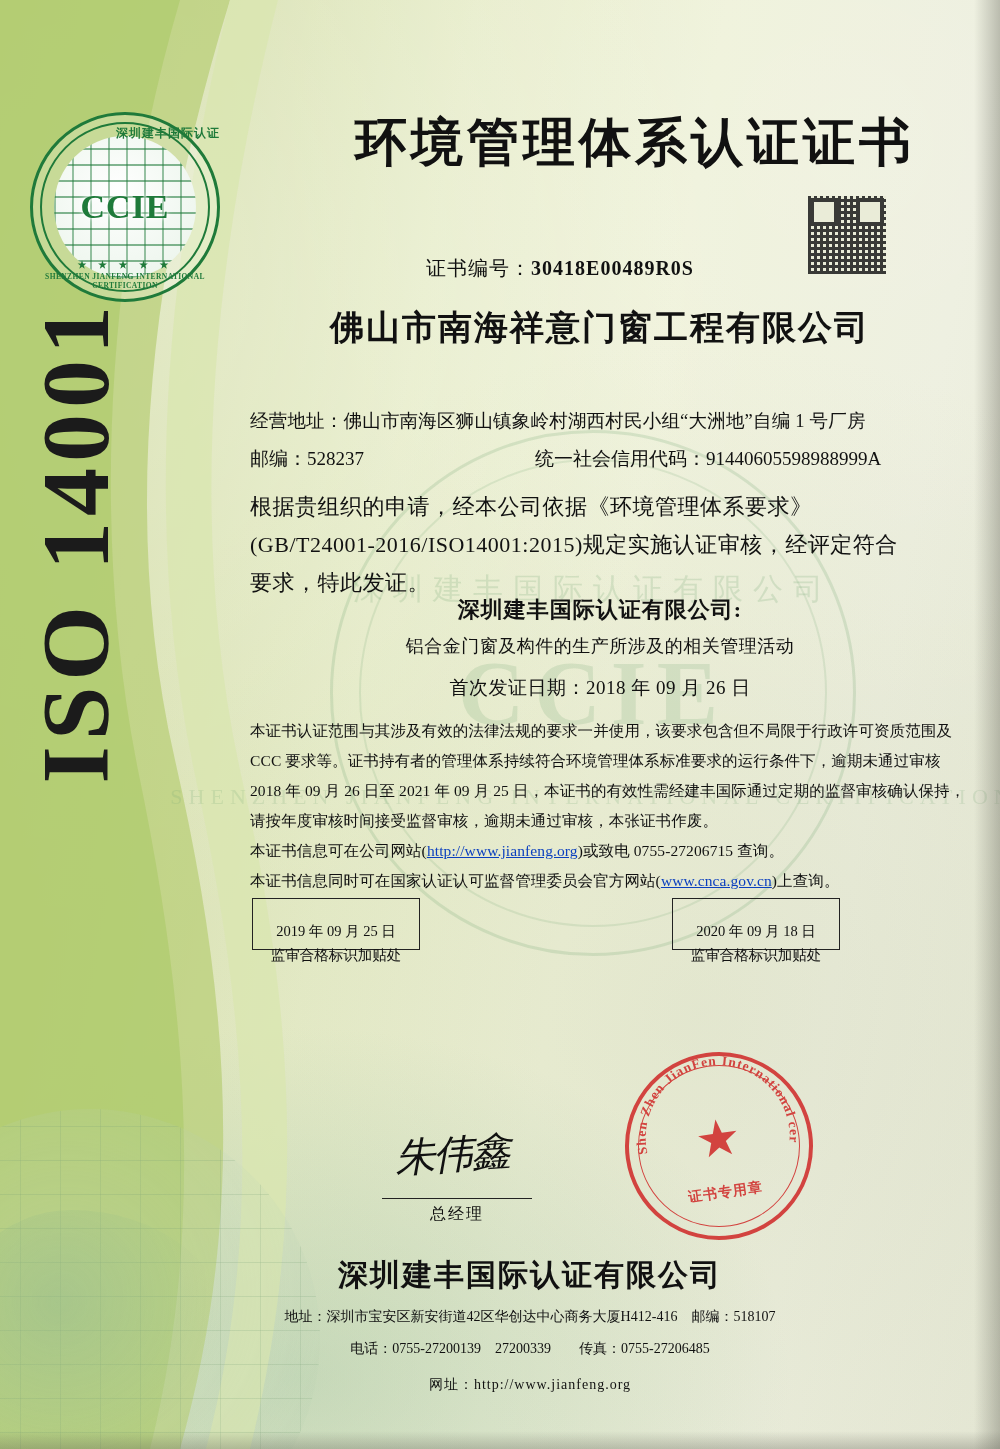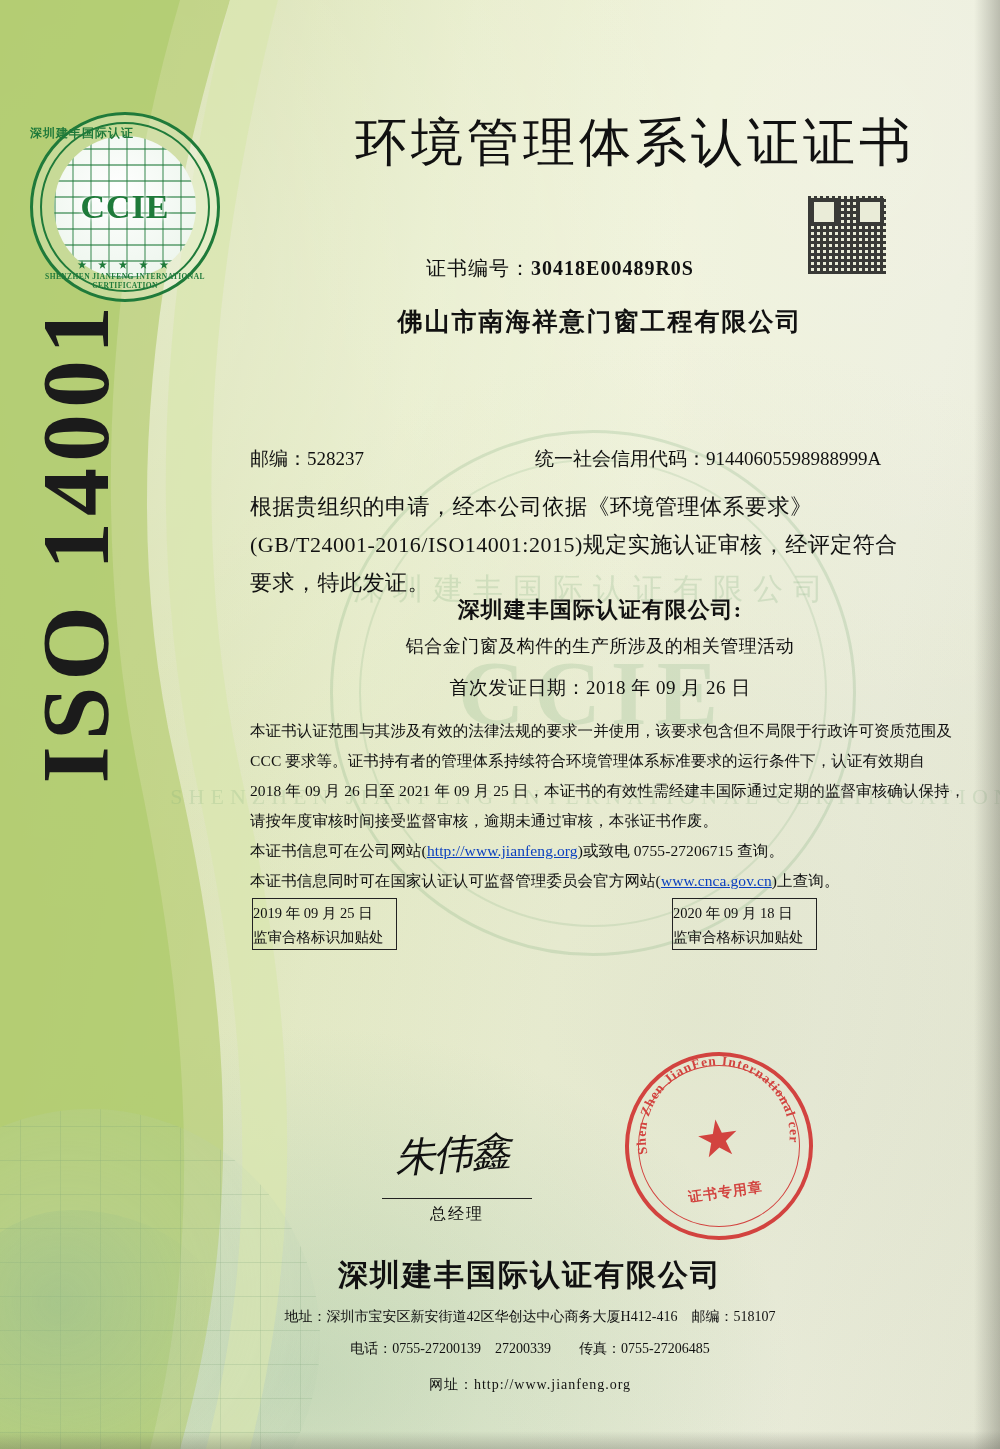--- a/index.html
+++ b/index.html
@@ -97,36 +97,36 @@
       repeating-linear-gradient(90deg, rgba(31,122,58,.45) 0 2px, rgba(0,0,0,0) 2px 18px),
       radial-gradient(circle at 45% 40%, #ffffff, #e8f3e8);
   }
   .seal .ccie{
     position:absolute;left:0;right:0;top:50%;transform:translateY(-50%);
     text-align:center;font-size:34px;font-weight:bold;color:#1f7a3a;
     letter-spacing:1px;font-family:"Liberation Serif",serif;
     text-shadow:0 0 3px #fff,0 0 6px #fff;
   }
   .seal .top-cn{
-    position:absolute;left:0;right:0;top:13px;text-align:left;
+    position:absolute;left:0;right:0;top:13px;text-align:right;
     font-size:12px;color:#1f7a3a;font-weight:bold;letter-spacing:1px;
   }
   .seal .bot-en{
     position:absolute;left:0;right:0;bottom:12px;text-align:center;
     font-size:7.5px;color:#1f7a3a;font-weight:bold;letter-spacing:.4px;
   }
   .seal .stars{
     position:absolute;left:0;right:0;bottom:30px;text-align:center;
     font-size:10px;color:#1f7a3a;letter-spacing:4px;
   }
 
   
   .title{
     position:absolute;left:300px;top:108px;width:670px;
-    font-size:52px;font-weight:normal;color:#111;letter-spacing:4px;
+    font-size:52px;font-weight:bold;color:#111;letter-spacing:4px;
     text-align:center;font-family:"Liberation Serif",serif;
   }
   .qr{
     position:absolute;left:808px;top:196px;width:78px;height:78px;
     background:
       repeating-linear-gradient(0deg,#1a1a1a 0 3px, #ffffff00 3px 6px),
       repeating-linear-gradient(90deg,#1a1a1a 0 3px, #ffffff00 3px 6px);
     background-color:#e9ecd7;opacity:.85;
   }
   .qr:before,.qr:after{
@@ -136,21 +136,21 @@
   .qr:after{right:2px;top:2px;}
 
   .cert-no{
     position:absolute;left:300px;top:255px;width:520px;text-align:center;
     font-size:20px;color:#111;letter-spacing:1px;
   }
   .cert-no b{font-family:"Liberation Serif",serif;}
 
   .company{
     position:absolute;left:230px;top:305px;width:740px;text-align:center;
-    font-size:25px;font-weight:bold;color:#111;letter-spacing:2px;
+    font-size:34px;font-weight:bold;color:#111;letter-spacing:2px;
   }
 
   .addr{
     position:absolute;left:250px;width:720px;font-size:18.5px;color:#111;
     letter-spacing:.2px;white-space:nowrap;
   }
   .addr .lbl{display:inline-block;}
   .addr1{top:375px;}
   .addr2{top:408px;}
   .zipline{position:absolute;left:250px;top:446px;width:720px;font-size:19px;color:#111;}
@@ -174,22 +174,22 @@
   }
 
   .fine{
     position:absolute;left:250px;top:716px;width:720px;
     font-size:15.5px;line-height:30px;color:#111;letter-spacing:.1px;
   }
   .fine a{color:#0a3fbf;text-decoration:underline;}
   .fine .seg{display:block;}
 
   .stamp-box{
-    position:absolute;width:145px;height:52px;border:1.5px solid #222;
-    text-align:left;font-size:14.5px;color:#111;line-height:24px;padding-top:2px;
+    position:absolute;width:168px;height:52px;border:1.5px solid #222;
+    text-align:center;font-size:14.5px;color:#111;line-height:24px;padding-top:20px;
     box-sizing:border-box;
   }
   .stamp-left{left:252px;top:898px;}
   .stamp-right{left:672px;top:898px;}
 
   .signature{
     position:absolute;left:352px;top:1120px;width:200px;height:70px;
     font-family:"Liberation Serif",serif;color:#111;
     font-size:40px;font-style:italic;text-align:center;line-height:70px;
     letter-spacing:-2px;
@@ -275,41 +275,44 @@
 
   <div class="title">环境管理体系认证证书</div>
   <div class="qr"></div>
 
   <div class="cert-no">
     <span>证书编号：</span><b>30418E00489R0S</b>
   </div>
 
   <div class="company">佛山市南海祥意门窗工程有限公司</div>
 
+  <div class="addr addr2">
+    <span class="lbl">经营地址：</span><span>佛山市南海区狮山镇象岭村湖西村民小组“大洲地”自编 1 号厂房</span>
+  </div>
 
   <div class="zipline">
     <span>邮编：</span><span>528237</span>
     <span class="credit">
       <span>统一社会信用代码：</span><span>91440605598988999A</span>
     </span>
   </div>
 
   <div class="body-text">
     <span>根据贵组织的申请，经本公司依据《环境管理体系要求》</span><br>
     <span>(GB/T24001-2016/ISO14001:2015)规定实施认证审核，经评定符合</span><br>
     <span>要求，特此发证。</span>
   </div>
 
   <div class="scope-head">深圳建丰国际认证有限公司:</div>
   <div class="scope-body">铝合金门窗及构件的生产所涉及的相关管理活动</div>
   <div class="first-issue">首次发证日期：2018 年 09 月 26 日</div>
 
   <div class="fine">
     <span class="seg">本证书认证范围与其涉及有效的法律法规的要求一并使用，该要求包含但不局限于行政许可资质范围及</span>
-    <span class="seg">CCC 要求等。证书持有者的管理体系持续符合环境管理体系标准要求的运行条件下，认证有效期自</span>
+    <span class="seg">CCC 要求等。证书持有者的管理体系持续符合环境管理体系标准要求的运行条件下，逾期未通过审核</span>
     <span class="seg">2018 年 09 月 26 日至 2021 年 09 月 25 日，本证书的有效性需经建丰国际通过定期的监督审核确认保持，</span>
     <span class="seg">请按年度审核时间接受监督审核，逾期未通过审核，本张证书作废。</span>
     <span class="seg"><span>本证书信息可在公司网站(</span><a href="#">http://www.jianfeng.org</a><span>)或致电 0755-27206715 查询。</span></span>
     <span class="seg"><span>本证书信息同时可在国家认证认可监督管理委员会官方网站(</span><a href="#">www.cnca.gov.cn</a><span>)上查询。</span></span>
   </div>
 
   <div class="stamp-box stamp-left">
     <div>2019 年 09 月 25 日</div>
     <div>监审合格标识加贴处</div>
   </div>

